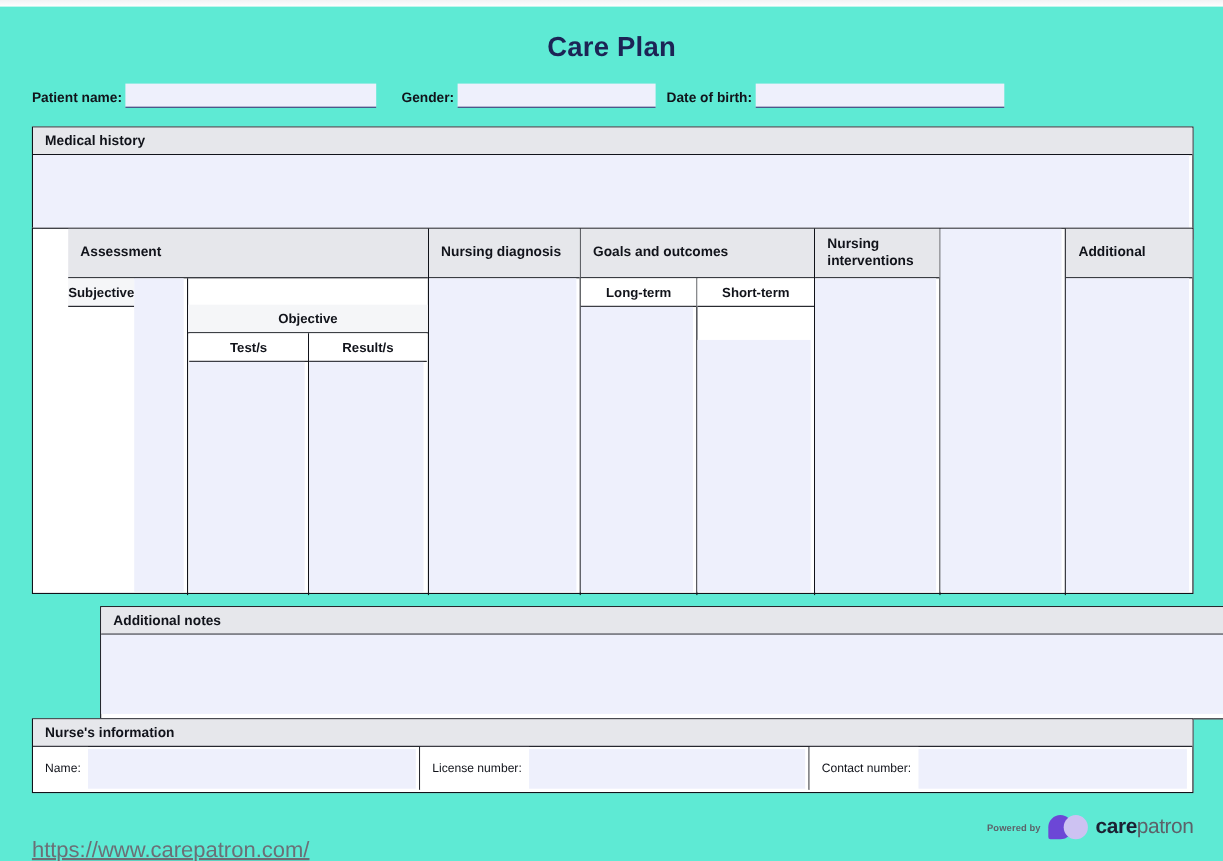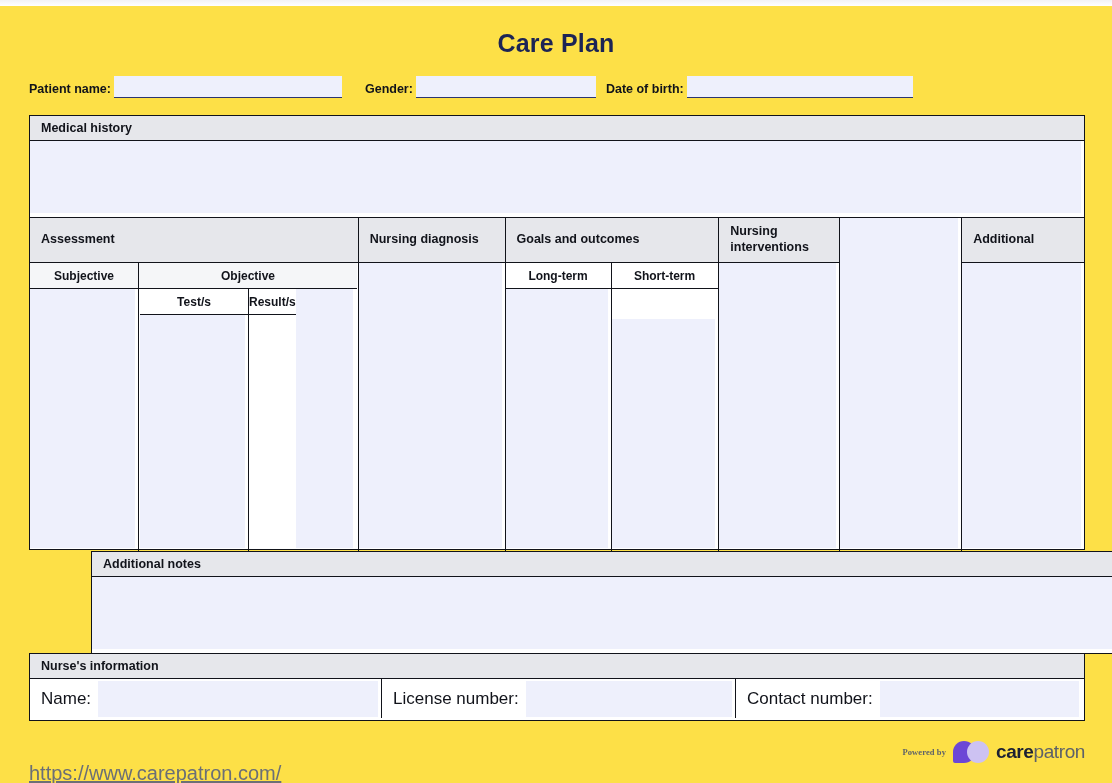--- a/index.html
+++ b/index.html
@@ -11,21 +11,21 @@
     width: 1112px; height: 783px;
     font-family: "Liberation Sans", sans-serif;
     color: #11131a;
     position: relative;
     overflow: hidden;
   }
   .page {
     position: absolute;
     left: 0; top: 0;
     width: 1112px; height: 783px;
-    background: #fde047;
+    background: #5eead4;
     box-shadow: 0 0 0 1px #f0f0f0;
   }
   .topedge {
     position: absolute; left: 0; top: 0; width: 1112px; height: 6px;
     background: linear-gradient(#f2f2f4, #ffffff);
   }
 
   
   .title {
     position: absolute;
@@ -84,23 +84,24 @@
     margin: 0 3px 3px 0;
   }
 
   
   #medhist { left: 29px; top: 115px; width: 1056px; height: 103px; }
   #medhist .fillarea { height: 72px; }
 
   
   #grid {
     position: absolute;
-    left: 29px; top: 217px; width: 1056px; height: 333px;
+    left: 29px; top: 207px; width: 1056px; height: 333px;
     border: 1.6px solid #11131a;
     background: #fff;
+    padding-left: 32px;
   }
   .gridrow { display: flex; }
   .col { border-right: 1.6px solid #11131a; }
   .col:last-child { border-right: none; }
 
   .hdrcell {
     background: #e6e7eb;
     height: 45px;
     display: flex; align-items: center;
     padding: 0 0 0 11px;
@@ -146,40 +147,40 @@
   
   #nurseinfo { left: 29px; top: 653px; width: 1056px; height: 68px; }
   .nurserow { display: flex; height: 39px; }
   .nursecell {
     display: flex; align-items: center;
     border-right: 1.6px solid #11131a;
     height: 39px;
   }
   .nursecell:last-child { border-right: none; }
   .nurselabel {
-    font-size: 17px; color: #11131a;
+    font-size: 11px; color: #11131a;
     padding: 0 7px 0 11px; white-space: nowrap;
     background: #fff; height: 39px; display: flex; align-items: center;
   }
   .nurseinput { background: #eef0fc; height: 36px; flex: 1; margin: 0 3px 0 0; }
   .n-name { width: 352px; }
   .n-lic  { width: 354px; }
   .n-con  { width: 346px; }
 
   
   .footer-url {
     position: absolute; left: 29px; top: 762px;
     font-size: 20px; color: #6b6f76;
     text-decoration: underline;
   }
   .brand {
     position: absolute; right: 27px; top: 740px;
     display: flex; align-items: center; gap: 7px;
   }
-  .poweredby { font-size: 8.5px; color: #5d6169; font-weight: bold; letter-spacing: .1px; font-family: Liberation Serif, serif; }
+  .poweredby { font-size: 8.5px; color: #5d6169; font-weight: bold; letter-spacing: .1px; }
   .logomark { position: relative; width: 36px; height: 23px; }
   .logomark .leaf {
     position: absolute; left: 0; top: 1px;
     width: 22px; height: 22px;
     background: #6c47d6;
     border-radius: 11px 11px 11px 2px;
   }
   .logomark .dot {
     position: absolute; left: 14px; top: 1px;
     width: 22px; height: 22px;
@@ -221,32 +222,32 @@
     <div class="fillarea"></div>
   </div>
 
   <div id="grid">
     <div class="gridrow">
 
       <div class="col c-assess">
         <div class="colinner">
           <div class="hdrcell">Assessment</div>
           <div class="stack" style="flex:1;">
-            <div class="c-subj vdiv" style="display:flex;flex-direction:column;">
+            <div class="c-subj vdiv" style="display:flex;">
               <div class="subhdr">Subjective</div>
               <div class="body-fill" style="flex:1;"></div>
             </div>
-            <div class="c-obj" style="display:flex;flex-direction:column;">
+            <div class="c-obj" style="display:flex;flex-direction:column;margin-top:24px;">
               <div class="subhdr">Objective</div>
               <div class="stack" style="flex:1;justify-content:center;">
                 <div class="c-test vdiv" style="display:flex;flex-direction:column;">
                   <div class="subhdr white">Test/s</div>
                   <div class="body-fill" style="flex:1;"></div>
                 </div>
-                <div class="c-result" style="display:flex;">
+                <div class="c-result" style="display:flex;flex-direction:column;">
                   <div class="subhdr white">Result/s</div>
                   <div class="body-fill" style="flex:1;"></div>
                 </div>
               </div>
             </div>
           </div>
         </div>
       </div>
 
       <div class="col c-diag">

